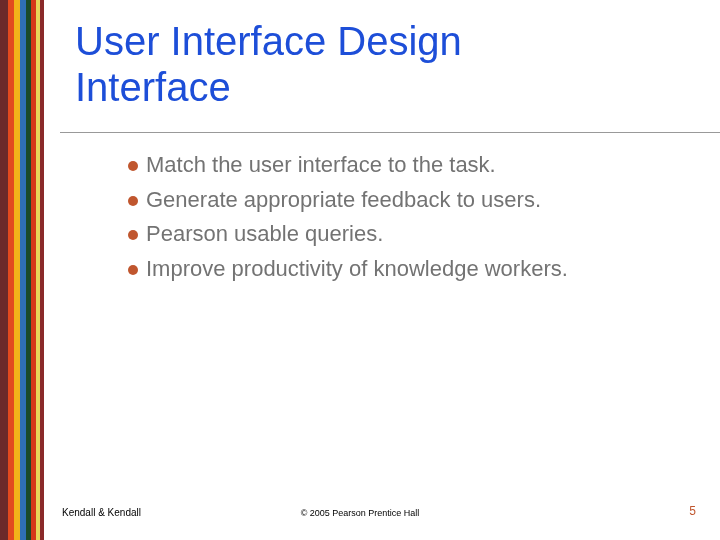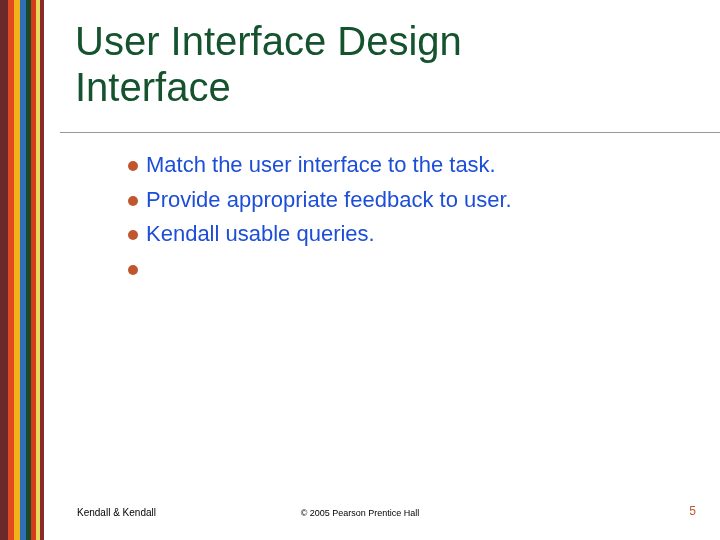--- a/index.html
+++ b/index.html
@@ -29,21 +29,21 @@
     position: absolute;
     top: 0;
     height: 100%;
   }
   .title {
     position: absolute;
     left: 75px;
     top: 18px;
     font-size: 40px;
     line-height: 1.15;
-    color: #14532d;
+    color: #1d4ed8;
     font-weight: 400;
     letter-spacing: 0px;
   }
   .hr {
     position: absolute;
     left: 60px;
     top: 132px;
     width: 662px;
     height: 1px;
     background: #999;
@@ -63,30 +63,29 @@
     width: 10px;
     height: 10px;
     border-radius: 50%;
     background: #c0562e;
     flex: 0 0 auto;
     margin-top: 11px;
     margin-right: 8px;
   }
   .bullet-text {
     font-size: 22px;
-    color: #1d4ed8;
+    color: #737373;
     line-height: 1.35;
   }
   .footer-left {
     position: absolute;
     left: 62px;
     bottom: 22px;
     font-size: 10px;
     color: #000;
-    margin-left: 15px;
   }
   .footer-center {
     position: absolute;
     left: 0;
     right: 0;
     bottom: 22px;
     text-align: center;
     font-size: 9px;
     color: #000;
   }
@@ -121,28 +120,29 @@
 
   <div class="hr"></div>
 
   <div class="bullets">
       <div class="bullet-row">
         <div class="bullet-dot" style="background: rgb(192, 86, 46);"></div>
         <div class="bullet-text">Match the user interface to the task.</div>
       </div>
       <div class="bullet-row">
         <div class="bullet-dot" style="background: rgb(192, 86, 46);"></div>
-        <div class="bullet-text">Provide appropriate feedback to user.</div>
+        <div class="bullet-text">Generate appropriate feedback to users.</div>
       </div>
       <div class="bullet-row">
         <div class="bullet-dot" style="background: rgb(192, 86, 46);"></div>
-        <div class="bullet-text">Kendall usable queries.</div>
+        <div class="bullet-text">Pearson usable queries.</div>
       </div>
       <div class="bullet-row">
         <div class="bullet-dot" style="background: rgb(192, 86, 46);"></div>
+        <div class="bullet-text">Improve productivity of knowledge workers.</div>
       </div>
     </div>
 
   <div class="footer-left">Kendall &amp; Kendall</div>
   <div class="footer-center">© 2005 Pearson Prentice Hall</div>
   <div class="footer-right">5</div>
 
 </div>
 
 </body></html>

